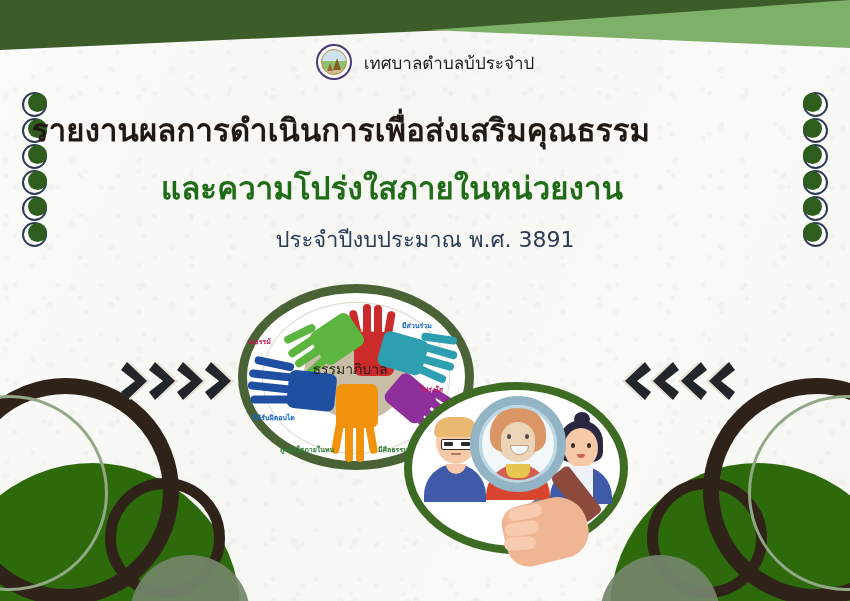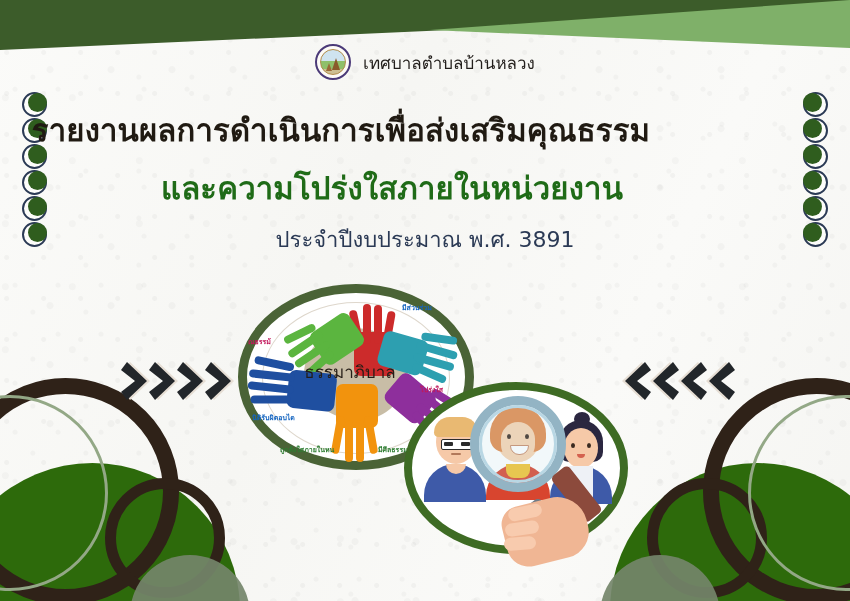--- a/index.html
+++ b/index.html
@@ -87,21 +87,21 @@
 
   
   #hands{position:absolute;left:238px;top:284px;width:236px;height:186px;}
   #hands .oval{position:absolute;inset:0;border-radius:50%;
        border:9px solid #4a6336;background:#ffffff;box-sizing:border-box;}
   #hands .innerline{position:absolute;left:24px;top:18px;right:24px;bottom:16px;
        border-radius:50%;border:1px solid #ded7cc;}
   #hands .blob{position:absolute;left:66px;top:44px;width:104px;height:92px;
        background:#c8bda6;border-radius:48% 52% 46% 54%/50% 45% 55% 50%;}
   #hands .word{position:absolute;left:0;right:12px;top:74px;text-align:center;
-       font-size:17px;color:#241d16;}
+       font-size:14px;color:#241d16;}
   .hand{position:absolute;}
   .hand .palm{position:absolute;border-radius:7px;}
   .hand .f{position:absolute;border-radius:4px;}
   .lbl{position:absolute;font-size:7px;white-space:nowrap;font-weight:bold;}
 
   
   #people{position:absolute;left:404px;top:382px;width:224px;height:172px;}
   #people .oval{position:absolute;inset:0;border-radius:50%;
       border:8px solid #3e6b24;background:#ffffff;box-sizing:border-box;}
   .person{position:absolute;}
@@ -187,21 +187,21 @@
         <span class="dot-fill"></span>
       </div>
   </div>
 
   <div class="hdr">
     <div class="seal">
       <div class="inner"></div>
       <div class="pg2"></div>
       <div class="pagoda"></div>
     </div>
-    <div class="hdr-text">เทศบาลตำบลบ้านหลวง</div>
+    <div class="hdr-text">เทศบาลตำบลบ้ประจำป</div>
   </div>
 
   <div class="t1">รายงานผลการดำเนินการเพื่อส่งเสริมคุณธรรม</div>
   <div class="t2">และความโปร่งใสภายในหน่วยงาน</div>
   <div class="t3">ประจำปีงบประมาณ พ.ศ. 3891</div>
 
   <div class="chevwrap" style="left:124px;top:362px;">
     <div class="chev">
         <i class="sh"></i>
         <i class="fg"></i>
@@ -288,21 +288,21 @@
       <div class="palm" style="left:8px;top:10px;width:44px;height:36px;background:#8e2f9c;"></div>
       <div class="f" style="right:4px;top:2px;width:34px;height:8px;background:#8e2f9c;transform:rotate(-8deg);"></div>
       <div class="f" style="right:0px;top:13px;width:40px;height:8px;background:#8e2f9c;"></div>
       <div class="f" style="right:0px;top:24px;width:40px;height:8px;background:#8e2f9c;"></div>
       <div class="f" style="right:4px;top:35px;width:34px;height:8px;background:#8e2f9c;transform:rotate(8deg);"></div>
     </div>
 
     <div class="word">ธรรมาภิบาล</div>
 
     <span class="lbl" style="left:10px;top:52px;color:#c2185b;">ณธรรม้</span>
-    <span class="lbl" style="left:164px;top:18px;color:#1565c0;font-family:Liberation Serif, serif;">มีส่วนร่วม</span>
+    <span class="lbl" style="left:164px;top:36px;color:#1565c0;font-family:Liberation Serif, serif;">มีส่วนร่วม</span>
     <span class="lbl" style="left:182px;top:100px;color:#c2185b;">โปร่งใส</span>
     <span class="lbl" style="left:140px;top:160px;color:#2e7d32;">มีศีลธรรม</span>
     <span class="lbl" style="left:42px;top:160px;color:#2e7d32;">ถูกต้งใสภายในหน</span>
     <span class="lbl" style="left:14px;top:128px;color:#1565c0;">นิติรับผิตอบได</span>
   </div>
 
   <div id="people">
     <div class="oval"></div>
 
     <div class="person" style="left:20px;top:38px;width:62px;height:100px;">

